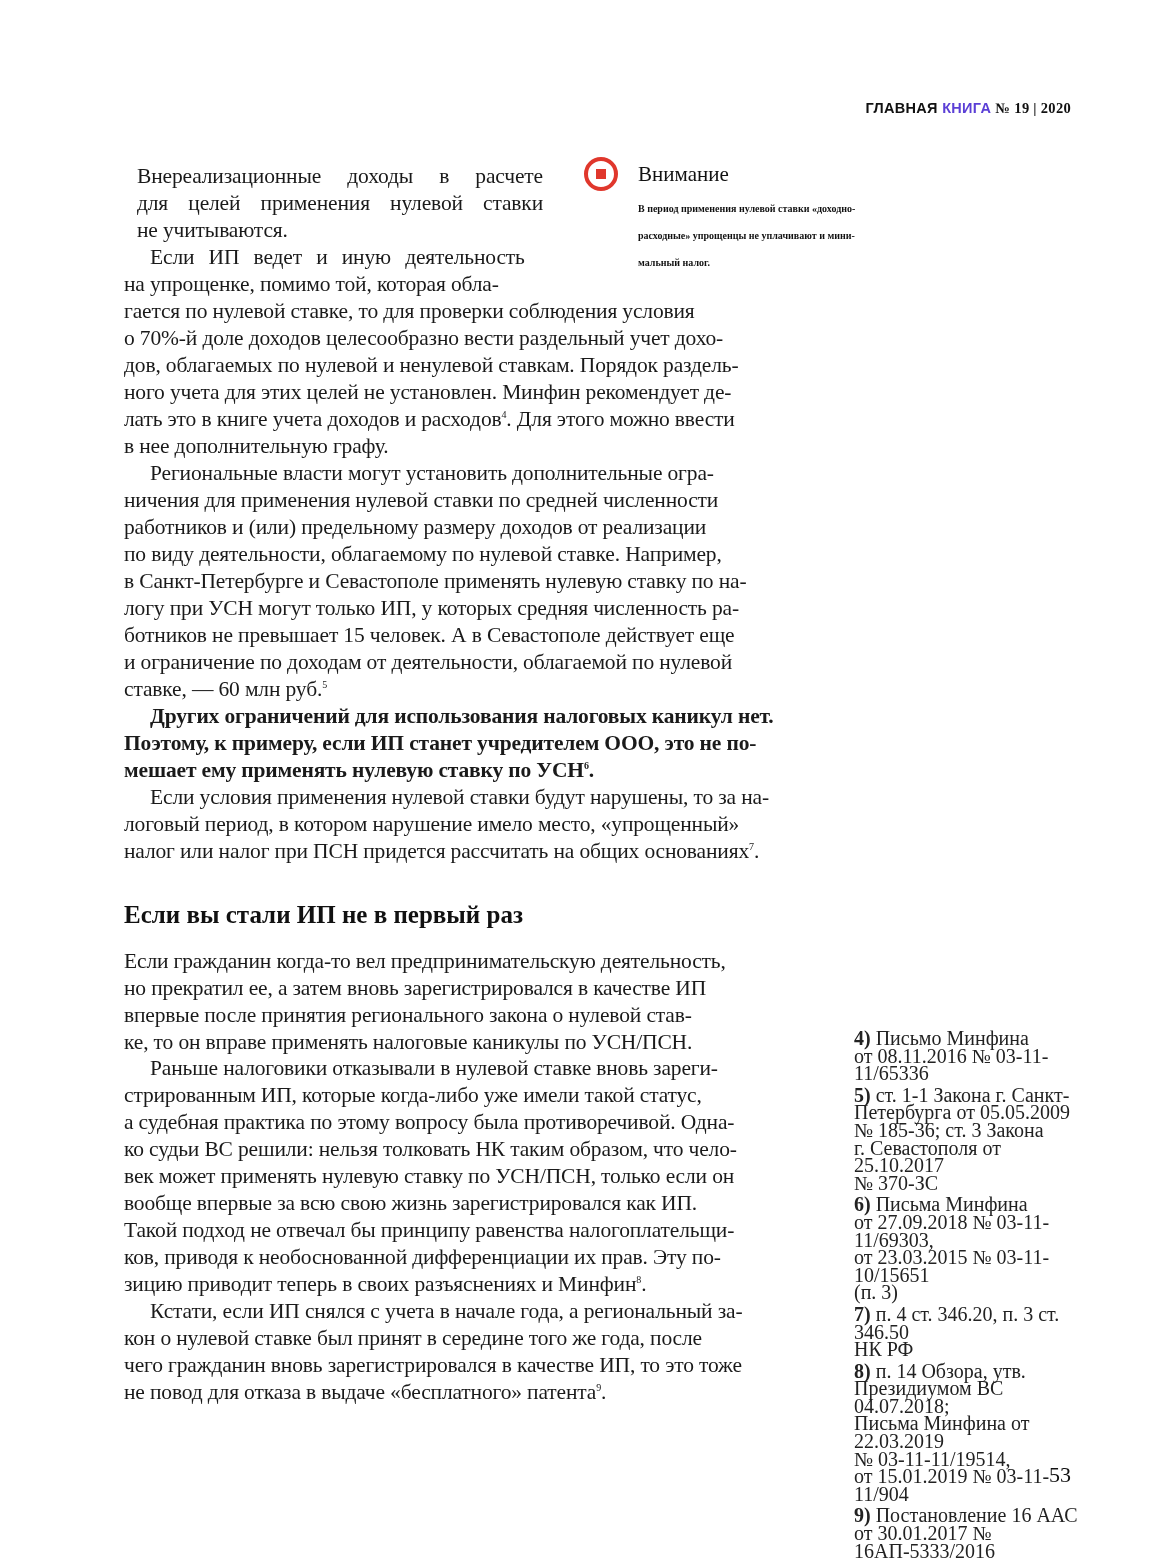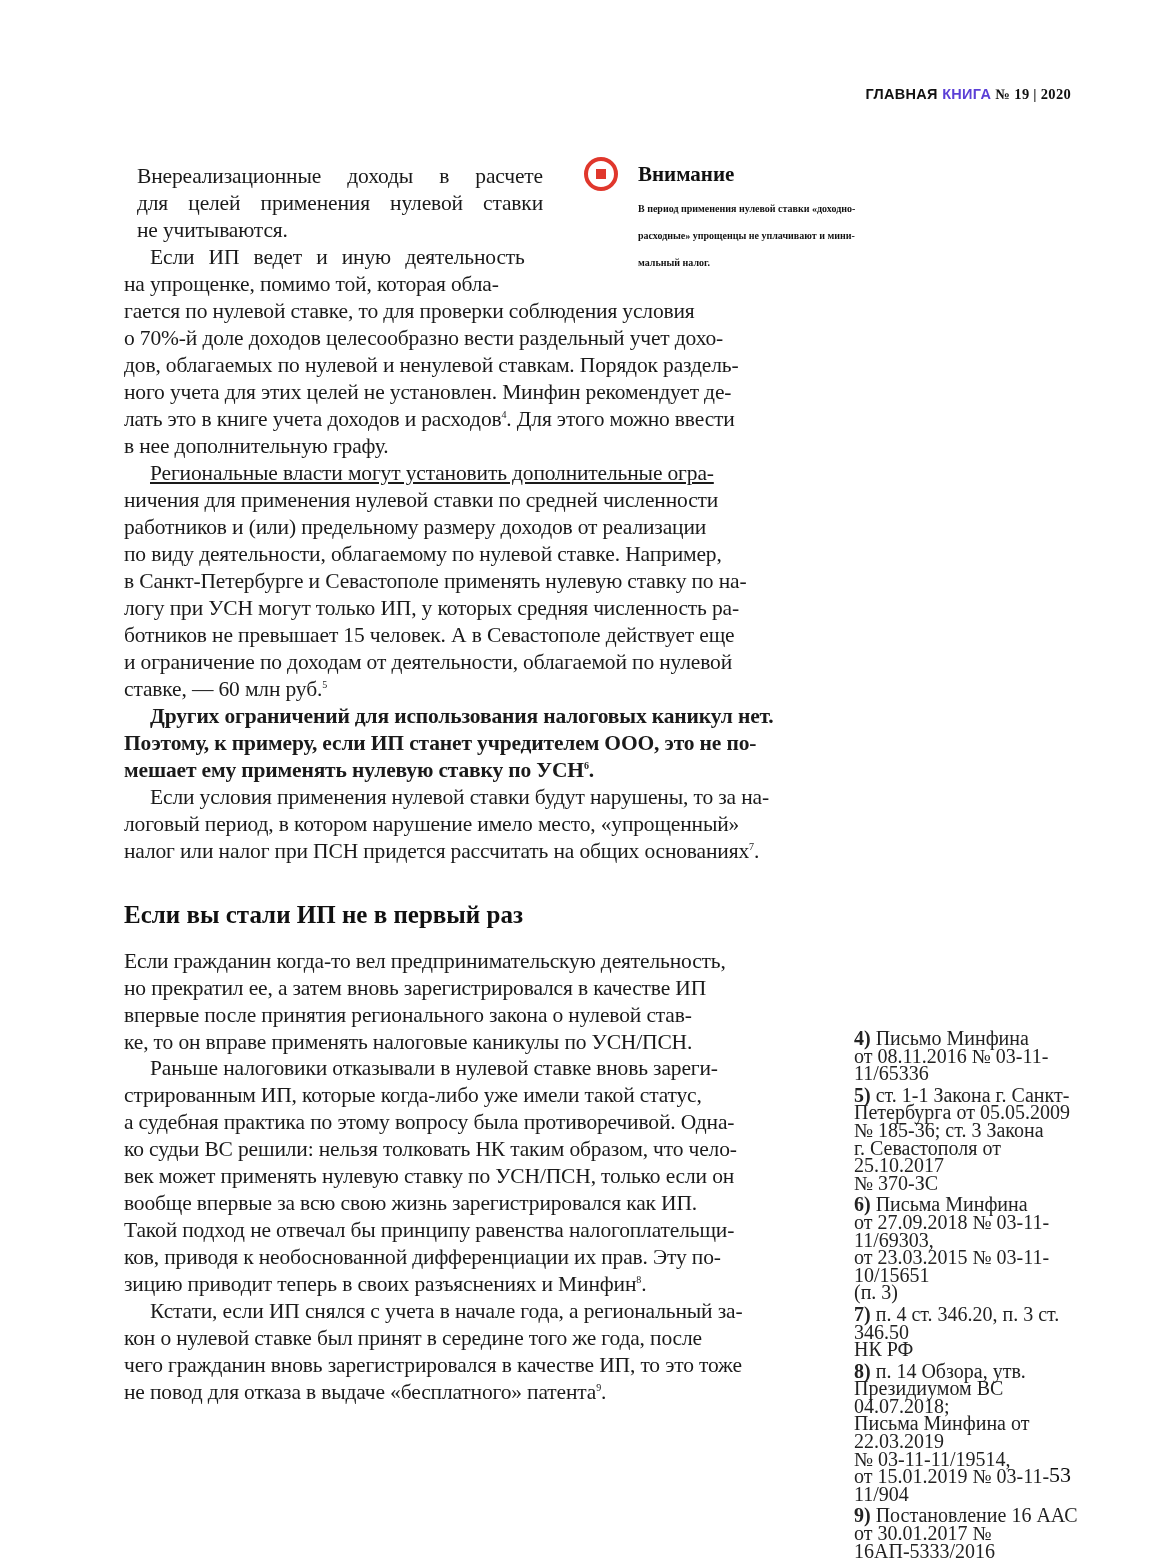--- a/index.html
+++ b/index.html
@@ -2,40 +2,40 @@
 <html><head>
 <meta charset="utf-8">
 <style>
   html, body { margin: 0; padding: 0; background: #ffffff; }
   body {
     width: 1163px; height: 1559px; position: relative; overflow: hidden;
     font-family: "Liberation Serif", "DejaVu Serif", serif;
     color: #1a1a1a;
   }
   .header {
-    position: absolute; top: 86px; right: 92px;
+    position: absolute; top: 100px; right: 92px;
     font-family: "Liberation Sans", "DejaVu Sans", sans-serif;
     font-weight: bold; font-size: 14.5px; letter-spacing: 0.3px; color: #111;
     white-space: nowrap;
   }
   .header .brand-accent { color: #5b3fd6; }
   .header .issue { font-family: "Liberation Serif", "DejaVu Serif", serif; }
 
   .callout { position: absolute; left: 584px; top: 157px; width: 490px; }
   .callout-icon {
     position: absolute; left: 0; top: 0; width: 34px; height: 34px;
     border: 4px solid #e0372c; border-radius: 50%; box-sizing: border-box;
   }
   .callout-icon::after {
     content: ""; position: absolute; left: 8px; top: 8px; width: 10px; height: 10px;
     background: #e0372c;
   }
   .callout-title {
     position: absolute; left: 54px; top: 5px;
-    font-weight: bold; font-size: 21px; color: #111;
+    font-weight: normal; font-size: 21px; color: #111;
   }
   .callout-text {
     position: absolute; left: 54px; top: 38px; width: 440px;
     font-weight: bold; font-size: 10px; line-height: 27px; color: #111;
   }
 
   .body-text { font-size: 21.5px; line-height: 27px; letter-spacing: -0.15px; }
   .block { position: absolute; }
   .line { display: block; white-space: nowrap; }
   sup { font-size: 10px; vertical-align: super; line-height: 0; }
@@ -91,21 +91,21 @@
 <div class="block body-text" style="left:124px; top:298px; width:676px;">
   <span class="line">гается по нулевой ставке, то для проверки соблюдения условия</span>
   <span class="line">о 70%-й доле доходов целесообразно вести раздельный учет дохо-</span>
   <span class="line">дов, облагаемых по нулевой и ненулевой ставкам. Порядок раздель-</span>
   <span class="line">ного учета для этих целей не установлен. Минфин рекомендует де-</span>
   <span class="line"><span>лать это в книге учета доходов и расходов</span><sup>4</sup><span>. Для этого можно ввести</span></span>
   <span class="line">в нее дополнительную графу.</span>
 </div>
 
 <div class="block body-text" style="left:124px; top:460px; width:676px;">
-  <span class="line" style="padding-left:26px;text-decoration:underline;">Региональные власти могут установить дополнительные огра-</span>
+  <span class="line" style="padding-left:26px;">Региональные власти могут установить дополнительные огра-</span>
   <span class="line">ничения для применения нулевой ставки по средней численности</span>
   <span class="line">работников и (или) предельному размеру доходов от реализации</span>
   <span class="line">по виду деятельности, облагаемому по нулевой ставке. Например,</span>
   <span class="line">в Санкт-Петербурге и Севастополе применять нулевую ставку по на-</span>
   <span class="line">логу при УСН могут только ИП, у которых средняя численность ра-</span>
   <span class="line">ботников не превышает 15 человек. А в Севастополе действует еще</span>
   <span class="line">и ограничение по доходам от деятельности, облагаемой по нулевой</span>
   <span class="line"><span>ставке, — 60 млн руб.</span><sup>5</sup></span>
 </div>
 

